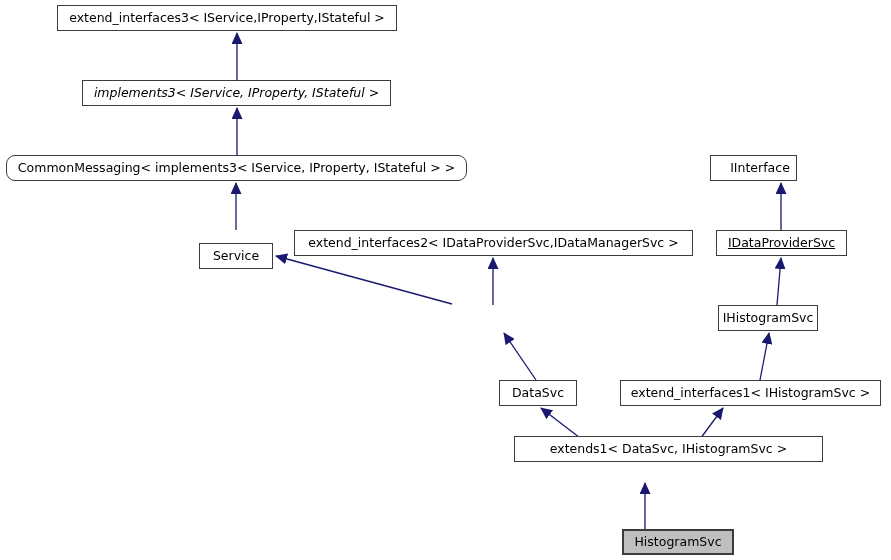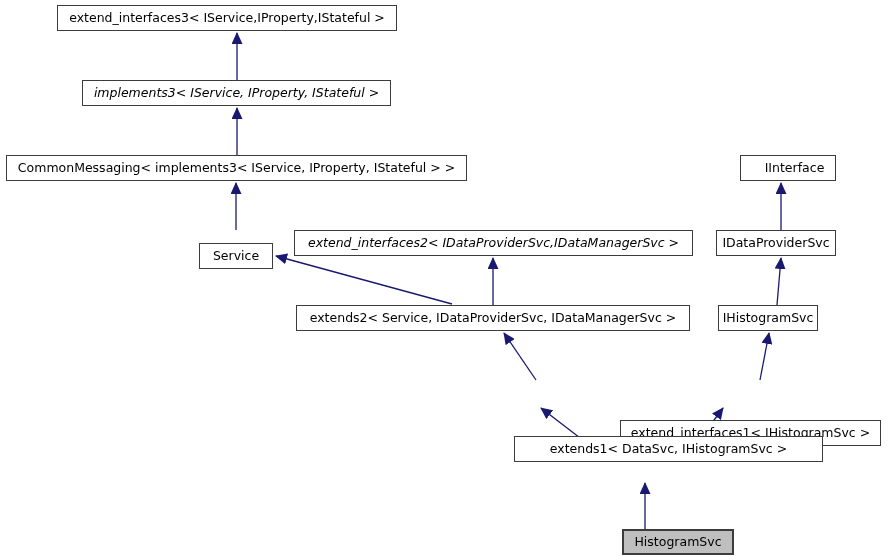--- a/index.html
+++ b/index.html
@@ -42,29 +42,29 @@
   .node.highlight {
     background: var(--node_highlight_fill, #bfbfbf);
     border-width: 2px;
     line-height: 22px;
     cursor: default;
   }
 
   
   #n-extend_interfaces3   { left:  57px; top:   5px; width: 340px; }
   #n-implements3          { left:  82px; top:  80px; width: 309px; font-style: italic; }
-  #n-common_messaging     { left:   6px; top: 155px; width: 461px; }
+  #n-common_messaging     { left:   6px; top: 155px; width: 461px; border-radius: 9px; }
   #n-service              { left: 199px; top: 230px; width:  74px; margin-top: 13px; }
-  #n-extend_interfaces2   { left: 294px; top: 230px; width: 399px; font-style: italic; }
+  #n-extend_interfaces2   { left: 294px; top: 230px; width: 399px; }
   #n-extends2             { left: 296px; top: 305px; width: 394px; }
   #n-data_svc             { left: 499px; top: 380px; width:  78px; }
-  #n-iinterface           { left: 740px; top: 155px; width:  96px; padding-left: 13px; }
-  #n-idata_provider_svc   { left: 716px; top: 230px; width: 120px; }
+  #n-iinterface           { left: 710px; top: 155px; width:  87px; padding-left: 13px; }
+  #n-idata_provider_svc   { left: 716px; top: 230px; width: 131px; text-decoration: underline; }
   #n-ihistogram_svc       { left: 718px; top: 305px; width: 100px; }
-  #n-extend_interfaces1   { left: 620px; top: 380px; width: 261px; margin-top: 40px; }
+  #n-extend_interfaces1   { left: 620px; top: 380px; width: 261px; }
   #n-extends1             { left: 514px; top: 436px; width: 309px; }
   #n-histogram_svc        { left: 590px; top: 529px; width: 112px; margin-left: 32px; }
 </style>
 </head>
 <body>
 
 <div class="canvas">
 
   <svg class="edges" viewBox="0 0 891 560" xmlns="http://www.w3.org/2000/svg">
     <defs>
@@ -84,21 +84,21 @@
     <line x1="601" y1="454" x2="541" y2="408" marker-end="url(#arrowhead)"></line>
     <line x1="689" y1="454" x2="723" y2="408" marker-end="url(#arrowhead)"></line>
     <line x1="645" y1="529" x2="645" y2="483" marker-end="url(#arrowhead)"></line>
   </svg>
 
   <div class="node" id="n-extend_interfaces3">extend_interfaces3&lt; IService,IProperty,IStateful &gt;</div>
   <div class="node" id="n-implements3">implements3&lt; IService, IProperty, IStateful &gt;</div>
   <div class="node" id="n-common_messaging">CommonMessaging&lt; implements3&lt; IService, IProperty, IStateful &gt; &gt;</div>
   <div class="node" id="n-service">Service</div>
   <div class="node" id="n-extend_interfaces2">extend_interfaces2&lt; IDataProviderSvc,IDataManagerSvc &gt;</div>
-  <div class="node" id="n-extends2">extends2&lt; Service, IDataProviderSvc, IDataManagerSvc &gt;</div>
+  <div class="node" id="n-data_svc">DataSvc</div>
   <div class="node" id="n-iinterface">IInterface</div>
   <div class="node" id="n-idata_provider_svc">IDataProviderSvc</div>
   <div class="node" id="n-ihistogram_svc">IHistogramSvc</div>
   <div class="node" id="n-extend_interfaces1">extend_interfaces1&lt; IHistogramSvc &gt;</div>
   <div class="node" id="n-extends1">extends1&lt; DataSvc, IHistogramSvc &gt;</div>
   <div class="node highlight" id="n-histogram_svc">HistogramSvc</div>
 
 </div>
 
 </body></html>

